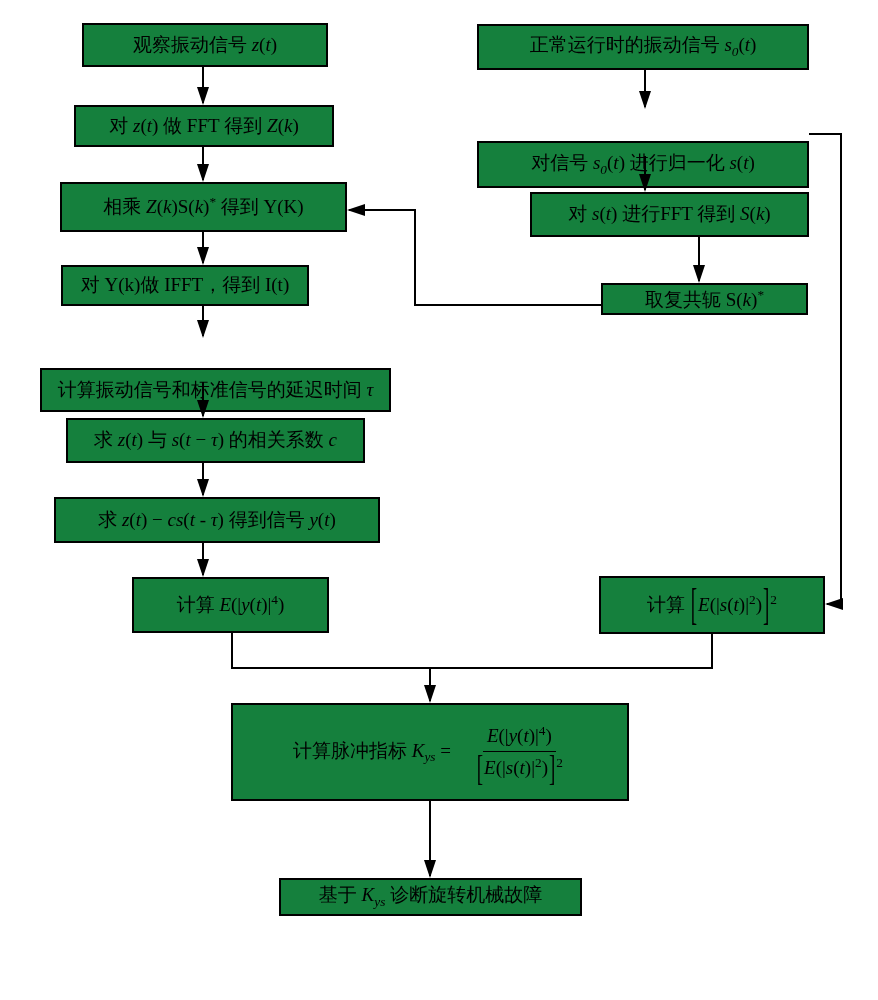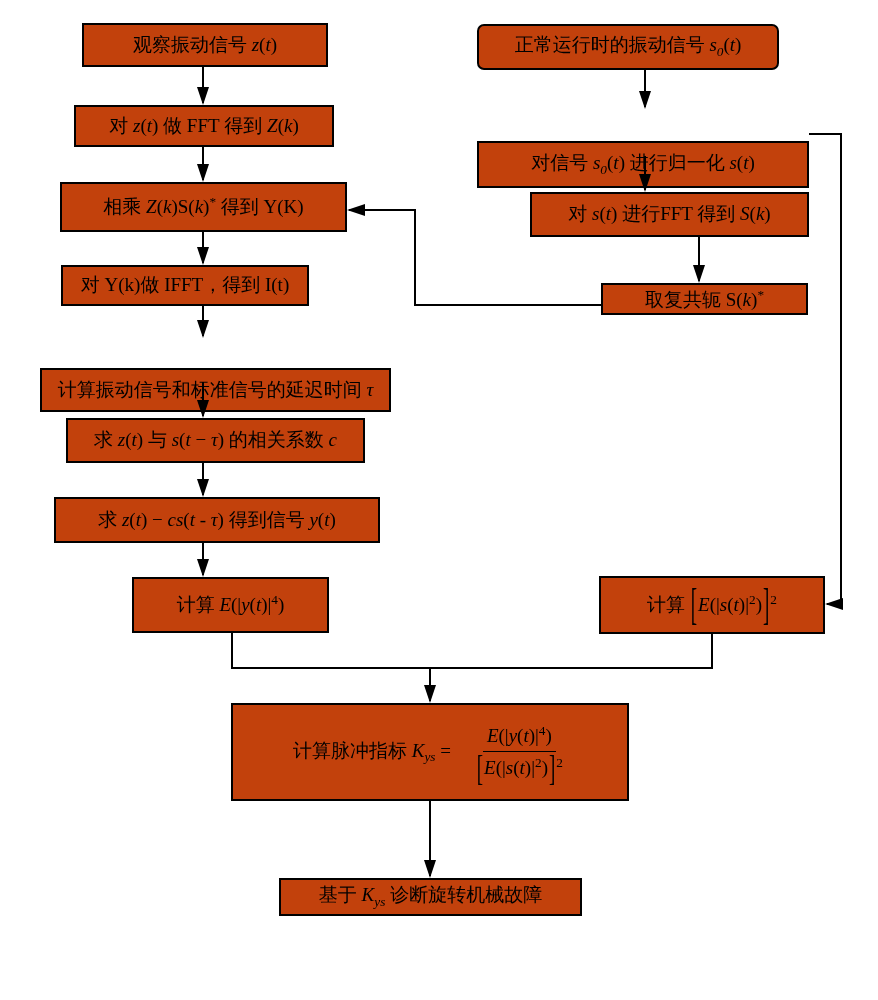--- a/index.html
+++ b/index.html
@@ -6,21 +6,21 @@
   body {
     background: #fff;
     font-family: "SimSun", "Songti SC", serif;
     width: 878px;
     height: 1000px;
     position: relative;
   }
   .box {
     position: absolute;
     border: 2px solid #000;
-    background: #c2410c;
+    background: #15803d;
     display: flex;
     align-items: center;
     justify-content: center;
     padding: 6px 10px;
     font-size: 19px;
     line-height: 1.3;
     white-space: nowrap;
     text-align: center;
   }
   i { font-style: italic; font-family: "Times New Roman", serif; }
@@ -38,21 +38,21 @@
   #b1 { left:82px;  top:23px;  width:246px; height:44px; }
   #b2 { left:74px;  top:105px; width:260px; height:42px; }
   #b3 { left:60px;  top:182px; width:287px; height:50px; }
   #b4 { left:61px;  top:265px; width:248px; height:41px; }
   #b5 { left:40px;  top:338px; width:351px; height:44px;margin-top:30px; }
   #b6 { left:66px;  top:418px; width:299px; height:45px; }
   #b7 { left:54px;  top:497px; width:326px; height:46px; }
   #b8 { left:132px; top:577px; width:197px; height:56px; }
 
   
-  #r1 { left:477px; top:24px;  width:302px; height:46px;border-radius:7px; }
+  #r1 { left:477px; top:24px;  width:332px; height:46px; }
   #r2 { left:477px; top:109px; width:332px; height:47px;margin-top:32px; }
   #r3 { left:530px; top:192px; width:279px; height:45px; }
   #r4 { left:601px; top:283px; width:207px; height:32px; }
   #r5 { left:599px; top:576px; width:226px; height:58px; }
 
   
   #m1 { left:231px; top:703px; width:398px; height:98px; }
   #m2 { left:279px; top:878px; width:303px; height:38px; }
 
   

